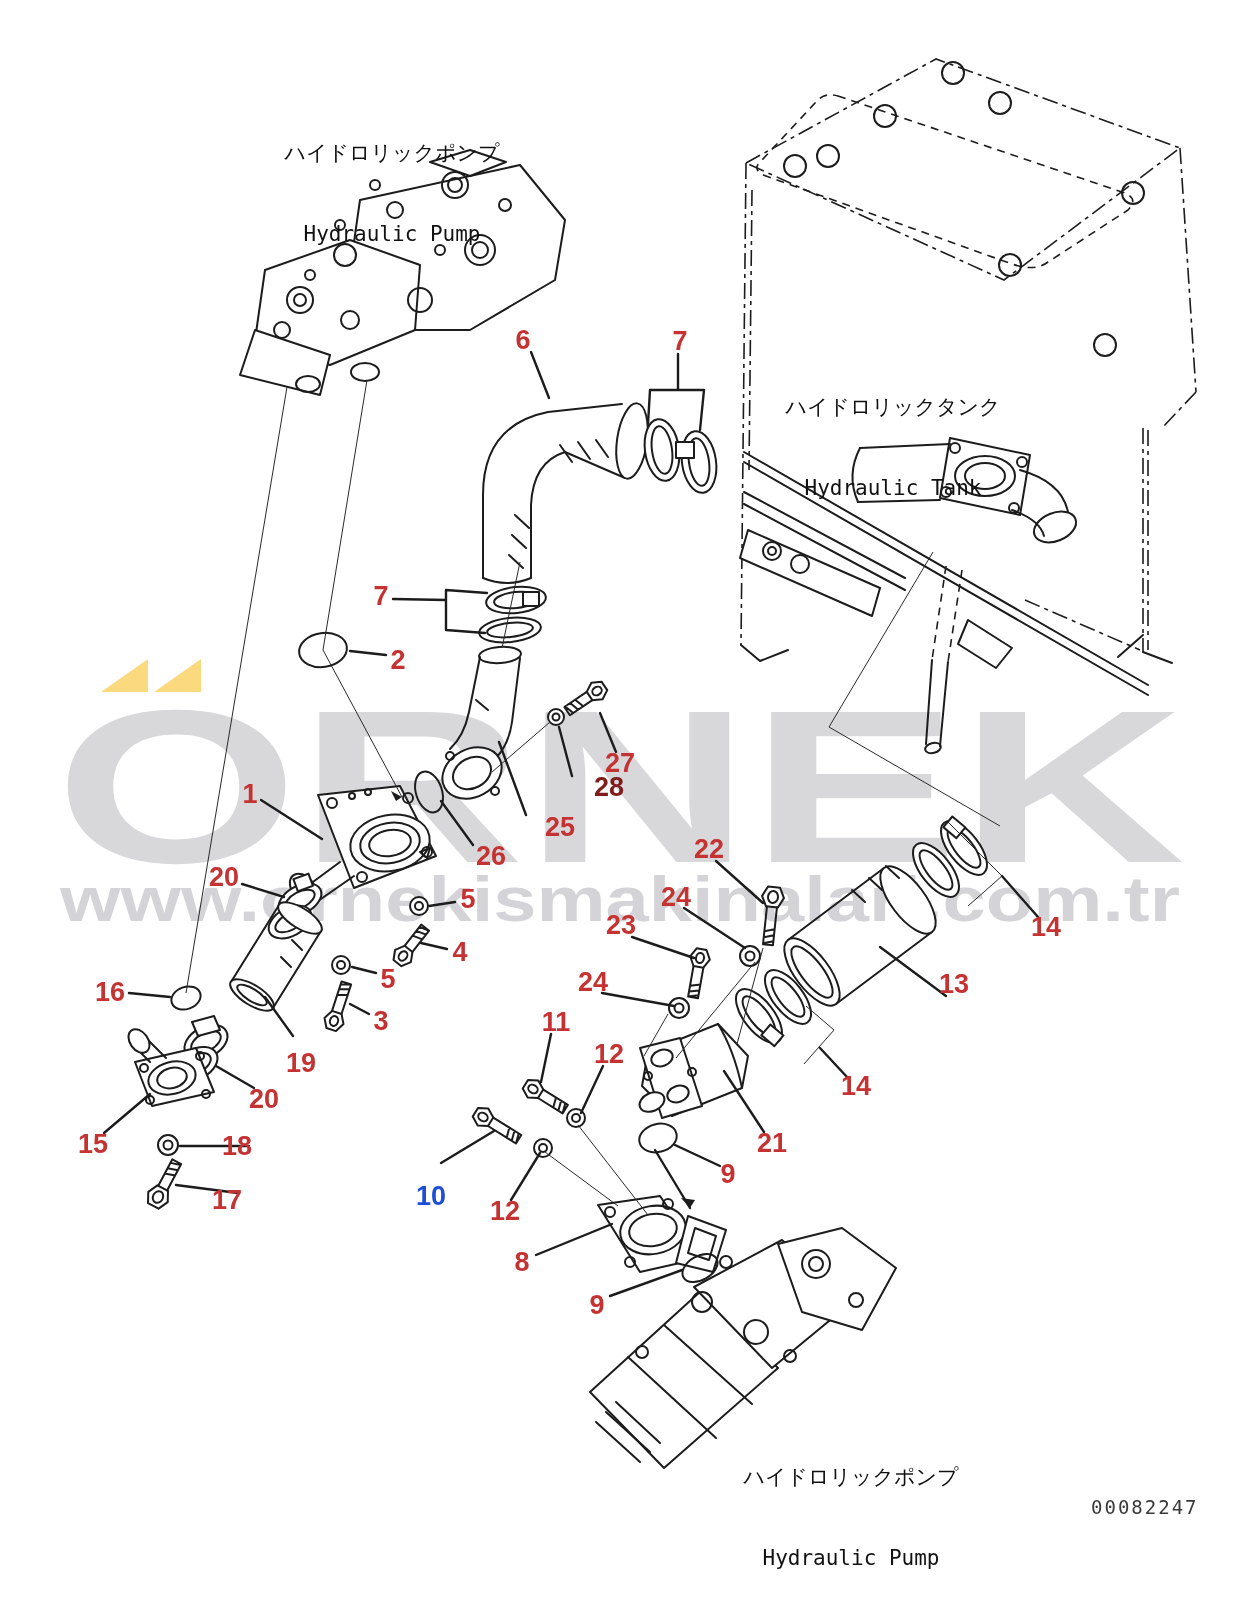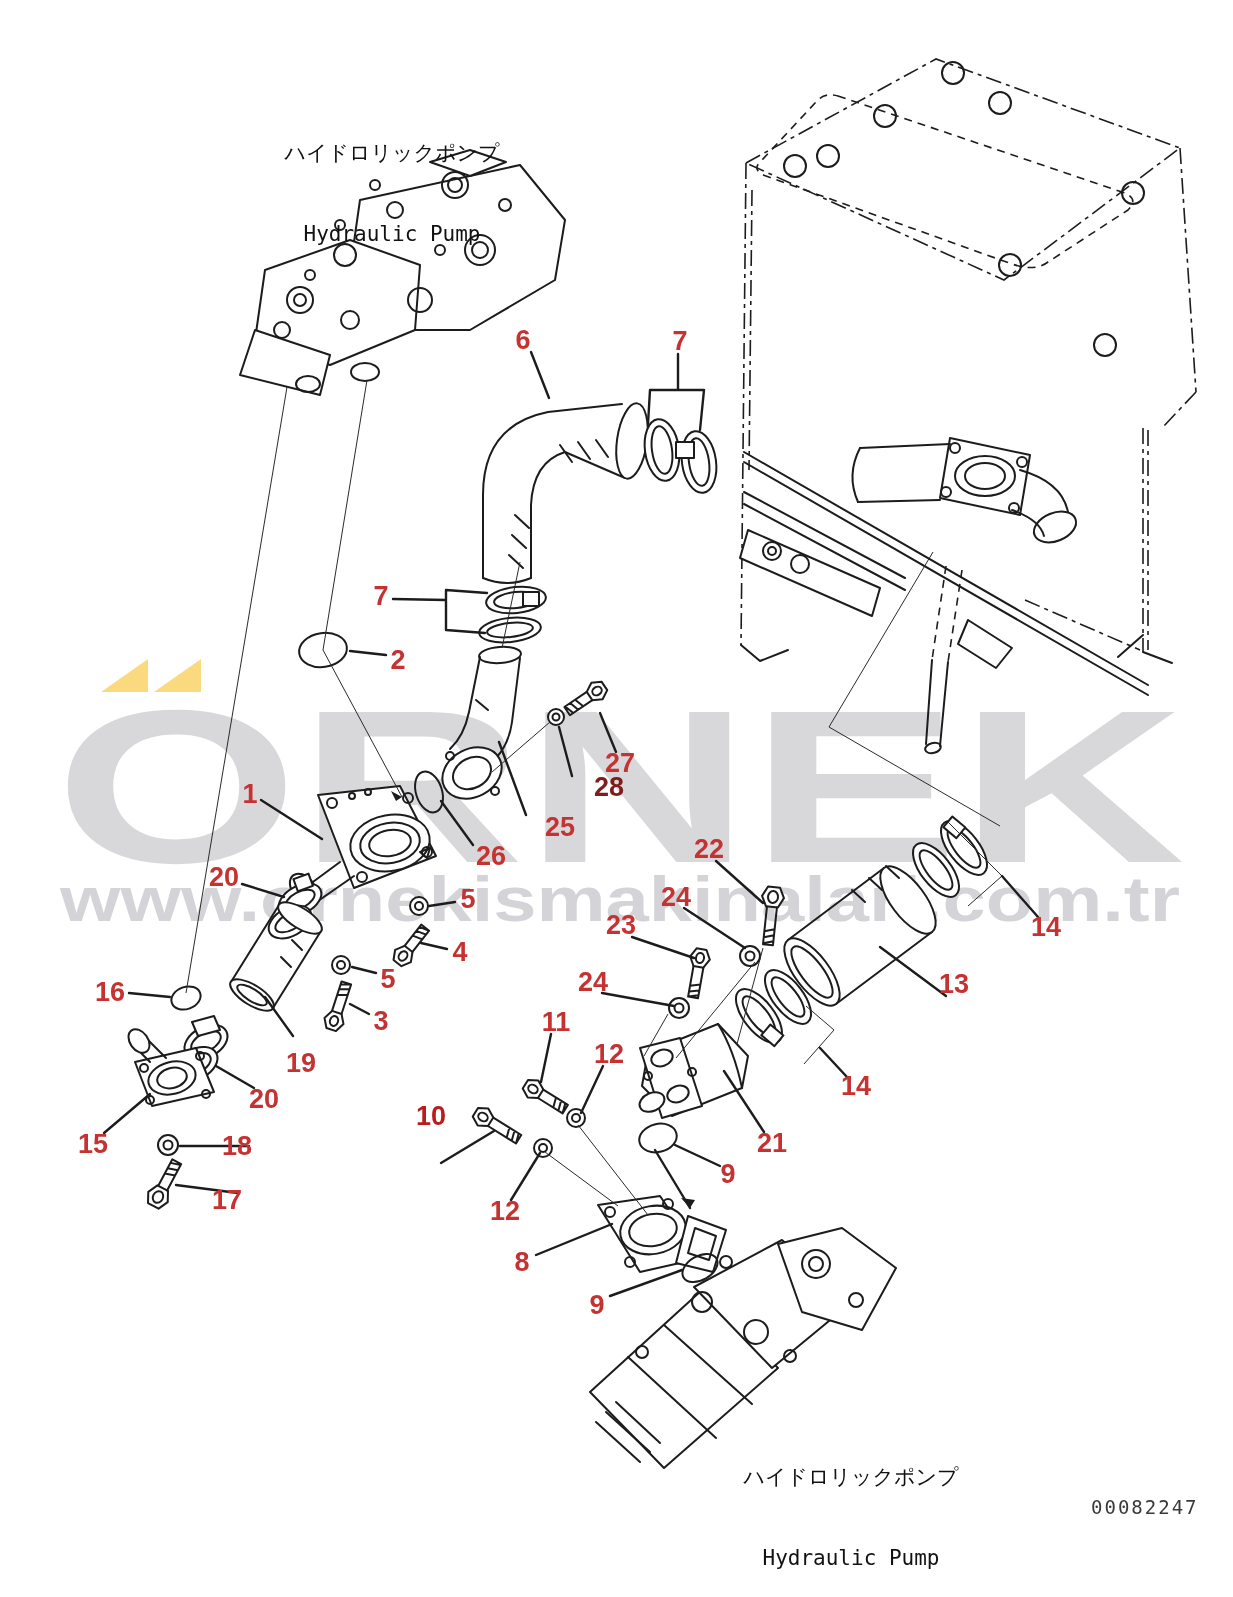--- a/index.html
+++ b/index.html
@@ -404,20 +404,24 @@
       <path d="M536,1255 L612,1224"></path>
       <path d="M610,1296 L682,1270"></path>
     </g>
   </svg>
 
   <div class="dlabel" style="left:392px;top:86px;">
     <div>ハイドロリックポンプ</div>
     <div>Hydraulic Pump</div>
   </div>
 
+  <div class="dlabel" style="left:893px;top:340px;">
+    <div>ハイドロリックタンク</div>
+    <div>Hydraulic Tank</div>
+  </div>
 
   <div class="dlabel" style="left:851px;top:1410px;">
     <div>ハイドロリックポンプ</div>
     <div>Hydraulic Pump</div>
   </div>
 
   <div class="dnum" style="left:1048px;top:1496px;">00082247</div>
 
   <div style="position:absolute;left:0;top:0;width:100%;height:100%;pointer-events:none;">
       <div class="callout" style="left: 523px; top: 340px; color: rgb(197, 50, 50);">6</div>
@@ -439,21 +443,21 @@
       <div class="callout" style="left: 224px; top: 877px; color: rgb(197, 50, 50);">20</div>
       <div class="callout" style="left: 468px; top: 899px; color: rgb(197, 50, 50);">5</div>
       <div class="callout" style="left: 460px; top: 952px; color: rgb(197, 50, 50);">4</div>
       <div class="callout" style="left: 388px; top: 979px; color: rgb(197, 50, 50);">5</div>
       <div class="callout" style="left: 110px; top: 992px; color: rgb(197, 50, 50);">16</div>
       <div class="callout" style="left: 381px; top: 1021px; color: rgb(197, 50, 50);">3</div>
       <div class="callout" style="left: 301px; top: 1047px; color: rgb(197, 50, 50); margin-top: 16px;">19</div>
       <div class="callout" style="left: 264px; top: 1099px; color: rgb(197, 50, 50);">20</div>
       <div class="callout" style="left: 556px; top: 1022px; color: rgb(197, 50, 50);">11</div>
       <div class="callout" style="left: 609px; top: 1054px; color: rgb(197, 50, 50);">12</div>
-      <div class="callout" style="left: 431px; top: 1116px; color: #b91c1c;">10</div>
+      <div class="callout" style="left: 431px; top: 1196px; color: #1d4ed8;">10</div>
       <div class="callout" style="left: 505px; top: 1211px; color: rgb(197, 50, 50);">12</div>
       <div class="callout" style="left: 772px; top: 1143px; color: rgb(197, 50, 50);">21</div>
       <div class="callout" style="left: 728px; top: 1174px; color: rgb(197, 50, 50);">9</div>
       <div class="callout" style="left: 93px; top: 1144px; color: rgb(197, 50, 50);">15</div>
       <div class="callout" style="left: 237px; top: 1146px; color: rgb(197, 50, 50);">18</div>
       <div class="callout" style="left: 227px; top: 1200px; color: rgb(197, 50, 50);">17</div>
       <div class="callout" style="left: 522px; top: 1262px; color: rgb(197, 50, 50);">8</div>
       <div class="callout" style="left: 597px; top: 1305px; color: rgb(197, 50, 50);">9</div>
     </div>
 </div>

